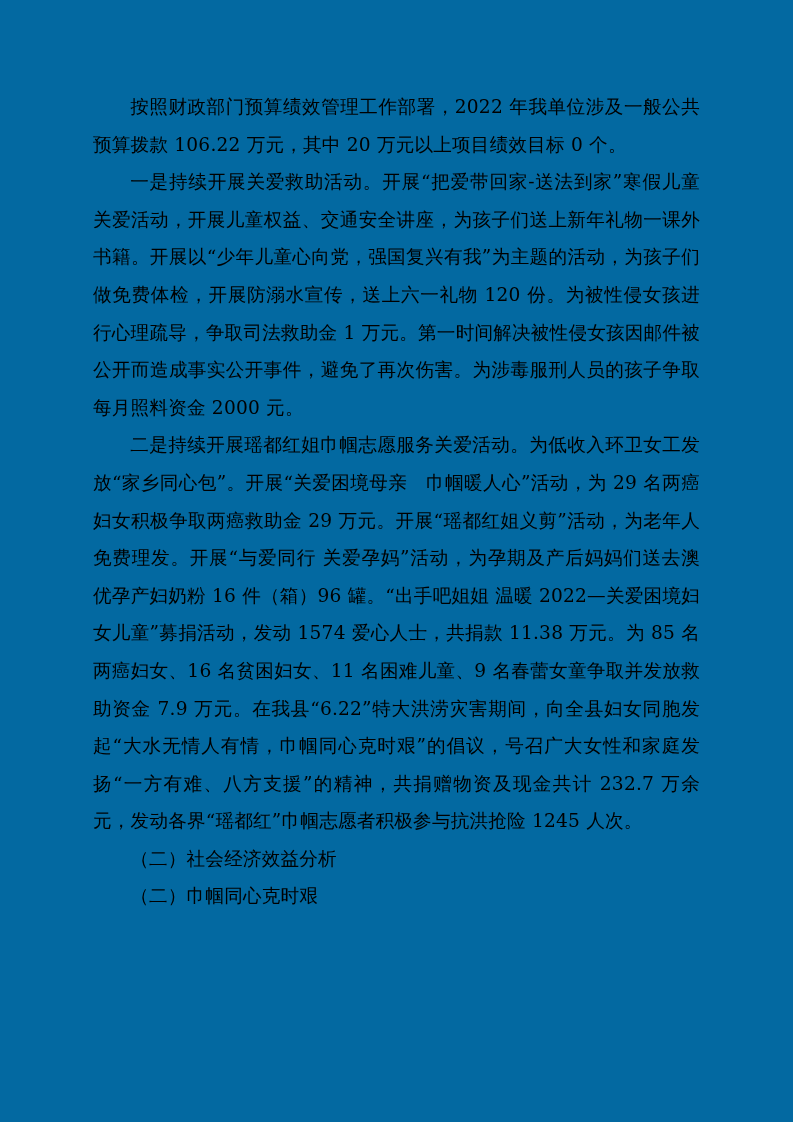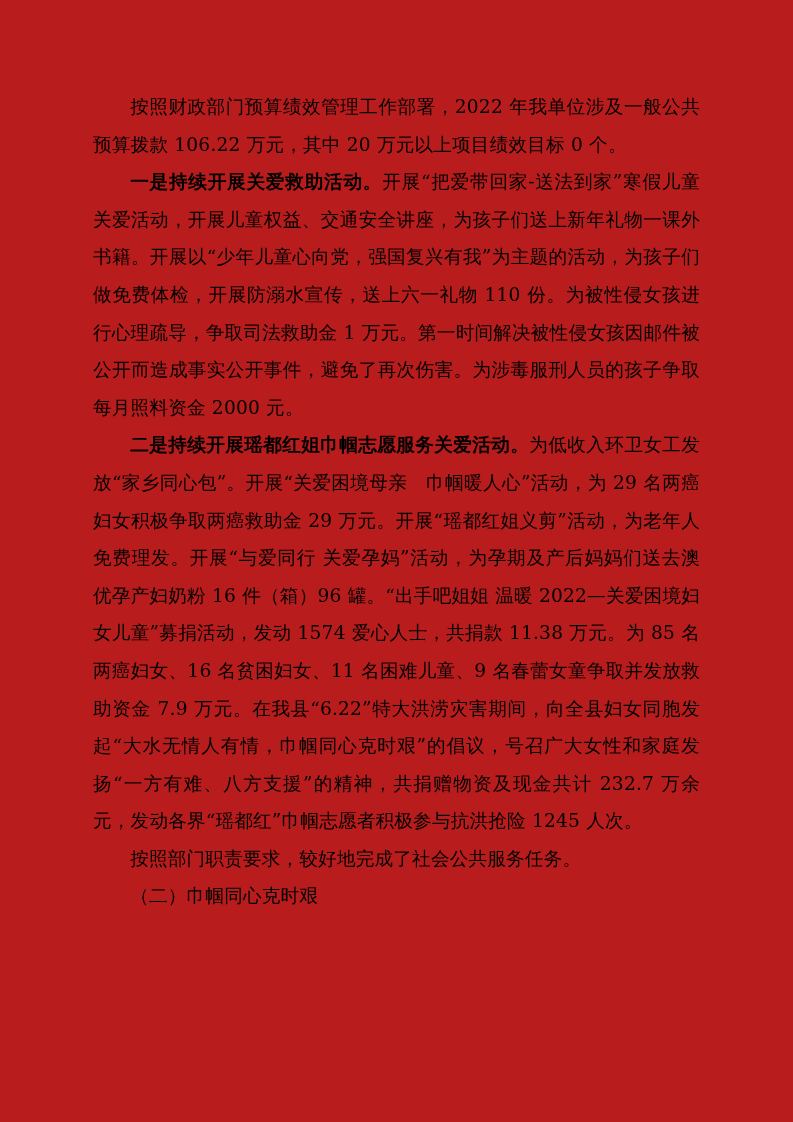--- a/index.html
+++ b/index.html
@@ -4,21 +4,21 @@
 <style>
   html, body {
     margin: 0;
     padding: 0;
     background: #f0f0f0;
   }
   .page {
     position: relative;
     width: 793px;
     height: 1122px;
-    background: #b91c1c;
+    background: #0369a1;
     margin: 0 auto;
     overflow: hidden;
     box-sizing: border-box;
   }
   .content {
     position: absolute;
     left: 93px;
     top: 88px;
     width: 607px;
   }
@@ -27,45 +27,45 @@
     font-size: 18.6px;
     line-height: 37.6px;
     color: #000000;
     text-align: justify;
     text-justify: inter-ideograph;
     text-indent: 2em;
     margin: 0;
     letter-spacing: 0.2px;
   }
   .bold-lead {
-    font-weight: bold;
+    font-weight: normal;
   }
 </style>
 </head>
 <body>
 
 <div class="page">
   <div class="content">
 
     <p class="para">
       <span>按照财政部门预算绩效管理工作部署，2022 年我单位涉及一般公共预算拨款 106.22 万元，其中 20 万元以上项目绩效目标 0 个。</span>
     </p>
 
     <p class="para">
-      <span class="bold-lead">一是持续开展关爱救助活动。</span><span>开展“把爱带回家-送法到家”寒假儿童关爱活动，开展儿童权益、交通安全讲座，为孩子们送上新年礼物一课外书籍。开展以“少年儿童心向党，强国复兴有我”为主题的活动，为孩子们做免费体检，开展防溺水宣传，送上六一礼物 110 份。为被性侵女孩进行心理疏导，争取司法救助金 1 万元。第一时间解决被性侵女孩因邮件被公开而造成事实公开事件，避免了再次伤害。为涉毒服刑人员的孩子争取每月照料资金 2000 元。</span>
+      <span class="bold-lead">一是持续开展关爱救助活动。</span><span>开展“把爱带回家-送法到家”寒假儿童关爱活动，开展儿童权益、交通安全讲座，为孩子们送上新年礼物一课外书籍。开展以“少年儿童心向党，强国复兴有我”为主题的活动，为孩子们做免费体检，开展防溺水宣传，送上六一礼物 120 份。为被性侵女孩进行心理疏导，争取司法救助金 1 万元。第一时间解决被性侵女孩因邮件被公开而造成事实公开事件，避免了再次伤害。为涉毒服刑人员的孩子争取每月照料资金 2000 元。</span>
     </p>
 
     <p class="para">
       <span class="bold-lead">二是持续开展瑶都红姐巾帼志愿服务关爱活动。</span><span>为低收入环卫女工发放“家乡同心包”。开展“关爱困境母亲　巾帼暖人心”活动，为 29 名两癌妇女积极争取两癌救助金 29 万元。开展“瑶都红姐义剪”活动，为老年人免费理发。开展“与爱同行 关爱孕妈”活动，为孕期及产后妈妈们送去澳优孕产妇奶粉 16 件（箱）96 罐。“出手吧姐姐 温暖 2022—关爱困境妇女儿童”募捐活动，发动 1574 爱心人士，共捐款 11.38 万元。为 85 名两癌妇女、16 名贫困妇女、11 名困难儿童、9 名春蕾女童争取并发放救助资金 7.9 万元。在我县“6.22”特大洪涝灾害期间，向全县妇女同胞发起“大水无情人有情，巾帼同心克时艰”的倡议，号召广大女性和家庭发扬“一方有难、八方支援”的精神，共捐赠物资及现金共计 232.7 万余元，发动各界“瑶都红”巾帼志愿者积极参与抗洪抢险 1245 人次。</span>
     </p>
 
+    <p class="para">
+      <span>（二）社会经济效益分析</span>
+    </p>
 
-    <p class="para">
-      <span>按照部门职责要求，较好地完成了社会公共服务任务。</span>
-    </p>
 
 
     <p class="para">
       <span>（二）巾帼同心克时艰</span>
     </p>
 
   </div>
 </div>
 
 </body></html>

